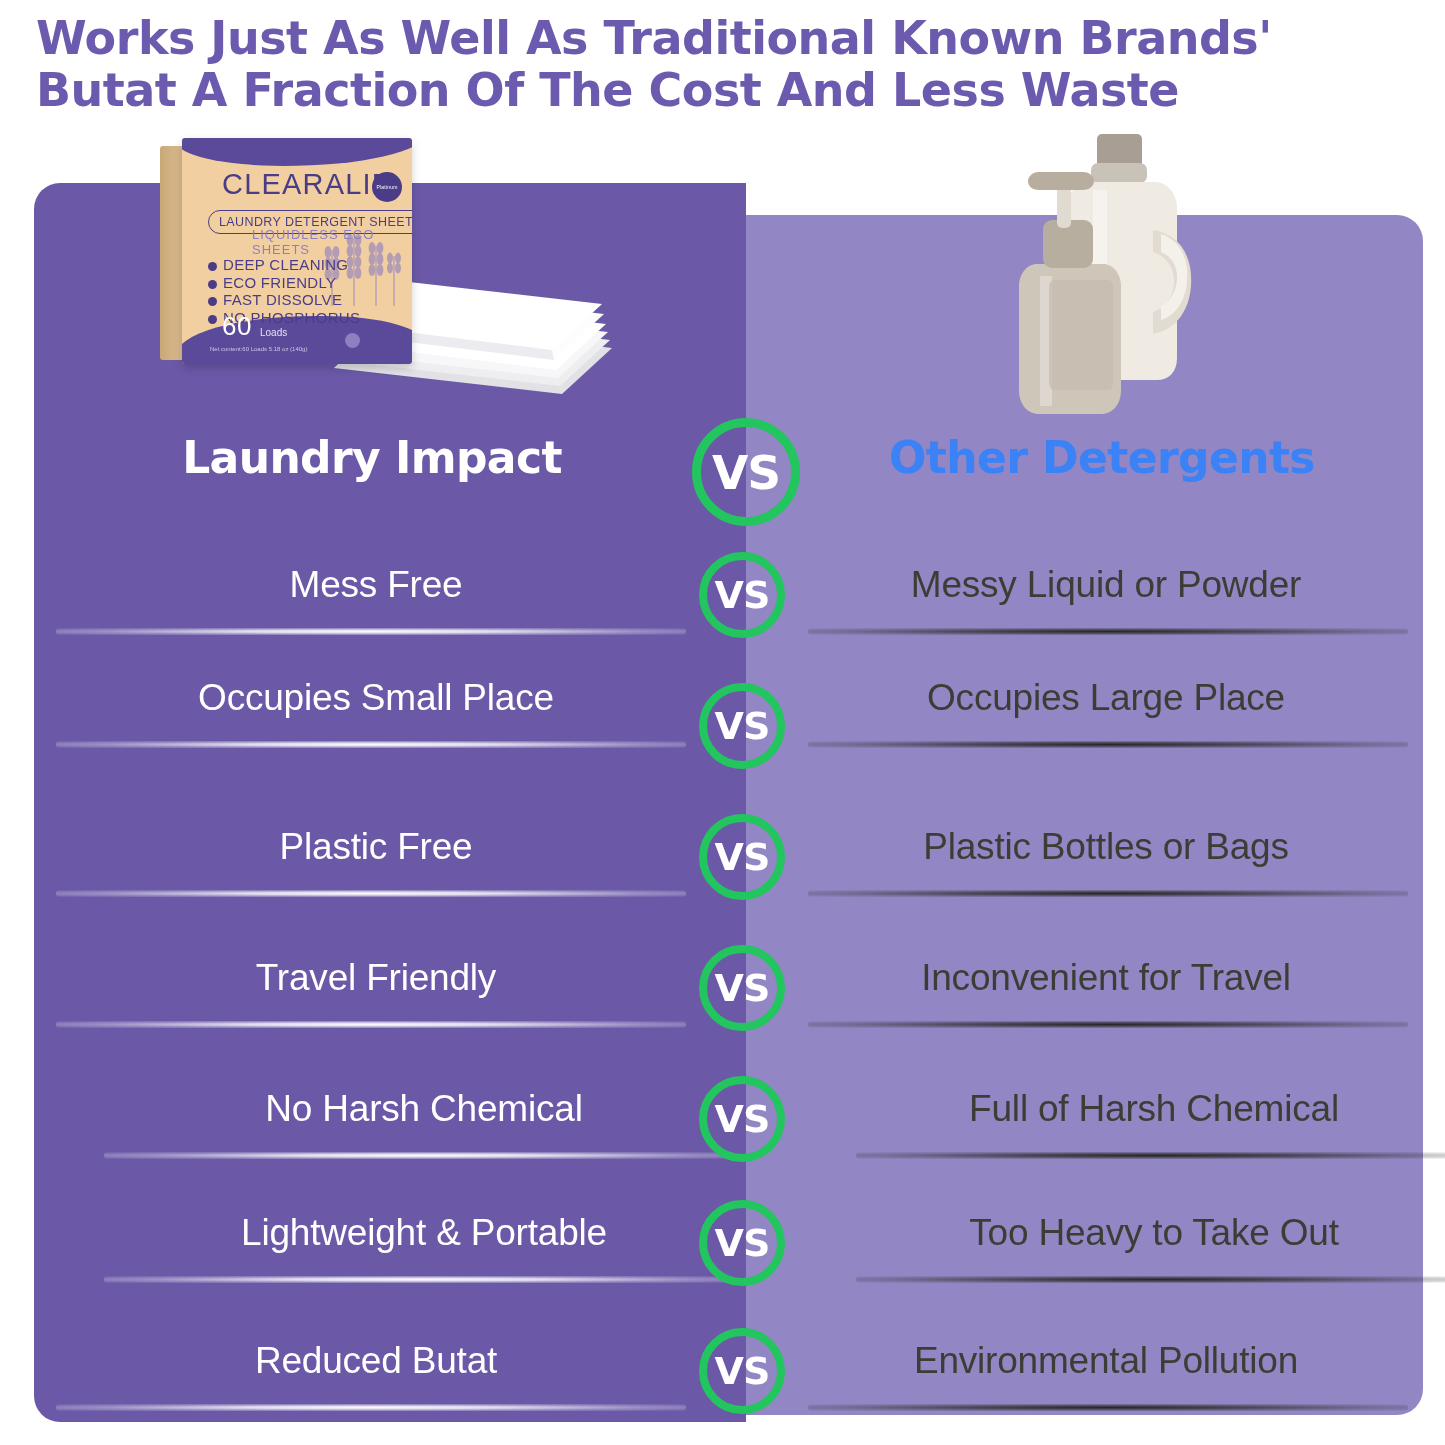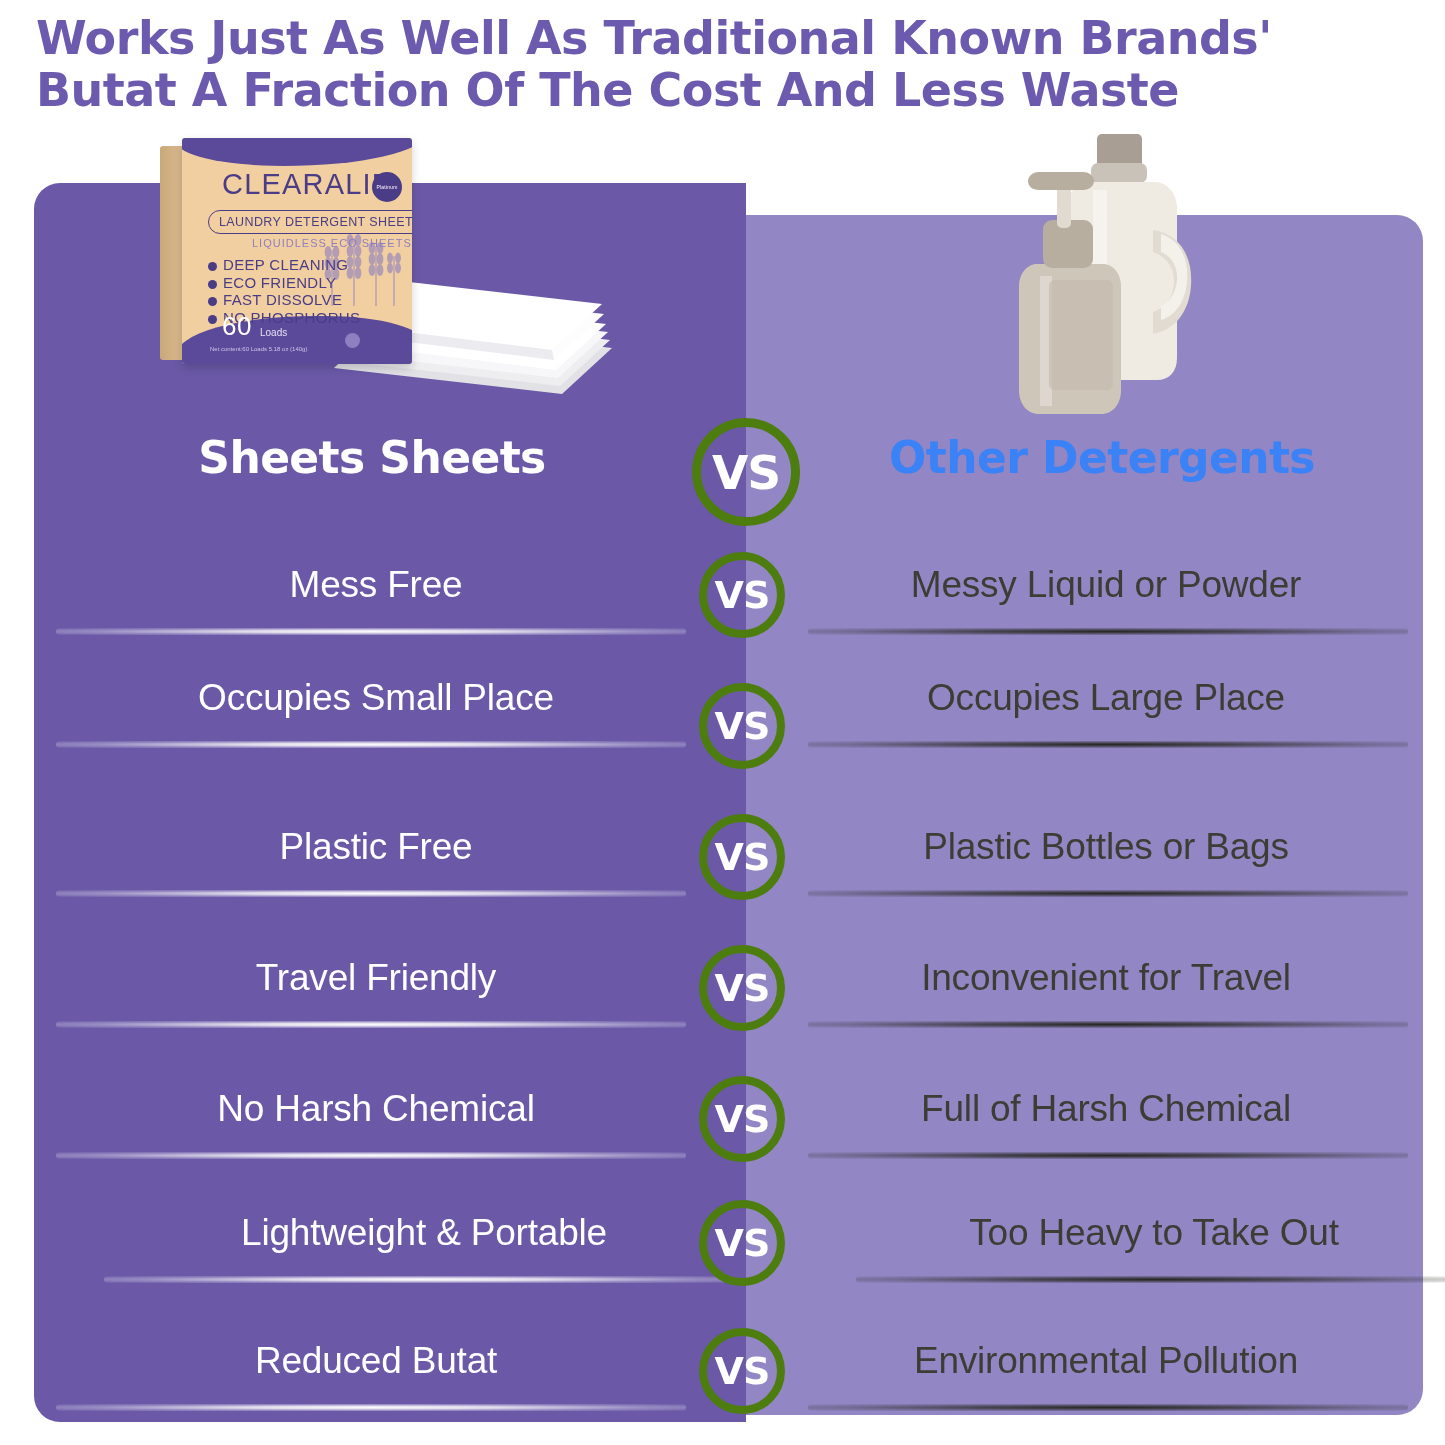--- a/index.html
+++ b/index.html
@@ -111,22 +111,22 @@
     font-size: 5px; text-align: center; line-height: 30px;
     letter-spacing: .2px;
   }
   .pill-sheets {
     position: absolute; left: 26px; top: 72px;
     padding: 4px 10px; border: 1.6px solid #4A3C86;
     border-radius: 14px; color: #4A3C86;
     font-size: 12.5px; letter-spacing: .4px; white-space: nowrap;
   }
   .sub-eco {
-    position: absolute; left: 46px; top: 99px;
-    color: #8E7FC0; font-size: 11px; letter-spacing: 1px; padding-left: 24px;
+    position: absolute; left: 46px; top: 89px;
+    color: #8E7FC0; font-size: 13px; letter-spacing: 1px; padding-left: 24px;
   }
   .feat-list {
     position: absolute; left: 26px; top: 118px;
     color: #4A3C86; font-size: 15px; line-height: 17.5px;
     letter-spacing: .3px;
   }
   .feat-list li { list-style: none; white-space: nowrap; }
   .feat-list li::before {
     content: ""; display: inline-block;
     width: 9px; height: 9px; margin-right: 6px;
@@ -216,21 +216,21 @@
                 rgba(35,37,28,.68) 30%,
                 rgba(40,42,32,.26) 64%,
                 rgba(40,42,32,0) 100%);
     border-radius: 4px;
   }
 
   
   .vs {
     position: absolute;
     width: 108px; height: 108px;
-    border: 9px solid #4d7c0f;
+    border: 9px solid #22c55e;
     border-radius: 50%;
     display: flex; align-items: center; justify-content: center;
     color: #ffffff;
     font-family: "DejaVu Sans", sans-serif;
     font-weight: 700; font-size: 47px;
     letter-spacing: -1px;
     z-index: 9;
     background: transparent;
   }
   .vs-small {
@@ -339,21 +339,21 @@
     <g>
       <path d="M52 134 h66 c10 0 18 10 18 22 v104 c0 14 -8 24 -20 24 h-62 c-12 0 -20 -10 -20 -24 v-104 c0 -12 8 -22 18 -22 z" fill="#cfc6ba"></path>
       <rect x="58" y="90" width="50" height="48" rx="9" fill="#b8ae9f"></rect>
       <rect x="72" y="52" width="14" height="46" rx="5" fill="#e0dad0"></rect>
       <path d="M54 42 h44 c7 0 11 5 11 9 c0 5 -5 9 -11 9 h-44 c-7 0 -11 -4 -11 -9 c0 -4 4 -9 11 -9 z" fill="#b8ae9f"></path>
       <path d="M55 146 h12 v130 h-12 z" fill="#ffffff" opacity=".30"></path>
       <path d="M70 150 h52 c4 0 6 3 6 7 v96 c0 4 -2 7 -6 7 h-52 c-4 0 -6 -3 -6 -7 v-96 c0 -4 2 -7 6 -7 z" fill="#c4bbaf" opacity=".7"></path>
     </g>
   </svg>
 
-  <div class="col-title-left">Sheets Sheets</div>
+  <div class="col-title-left">Laundry Impact</div>
   <div class="col-title-right">Other Detergents</div>
 
   <div class="vs" style="left:692px; top:418px;">VS</div>
 
   <div class="row" style="top:542px;">
     <div class="cell-left">Mess Free</div>
     <div class="div-left"></div>
     <div class="cell-right">Messy Liquid or Powder</div>
     <div class="div-right"></div>
   </div>
@@ -368,21 +368,21 @@
     <div class="div-left"></div>
     <div class="cell-right">Plastic Bottles or Bags</div>
     <div class="div-right"></div>
   </div>
   <div class="row" style="top:935px;">
     <div class="cell-left">Travel Friendly</div>
     <div class="div-left"></div>
     <div class="cell-right">Inconvenient for Travel</div>
     <div class="div-right"></div>
   </div>
-  <div class="row" style="top:1066px;">
+  <div class="row" style="top:1066px;margin-left:48px;">
     <div class="cell-left">No Harsh Chemical</div>
     <div class="div-left"></div>
     <div class="cell-right">Full of Harsh Chemical</div>
     <div class="div-right"></div>
   </div>
   <div class="row" style="top:1190px;margin-left:48px;">
     <div class="cell-left">Lightweight &amp; Portable</div>
     <div class="div-left"></div>
     <div class="cell-right">Too Heavy to Take Out</div>
     <div class="div-right"></div>

